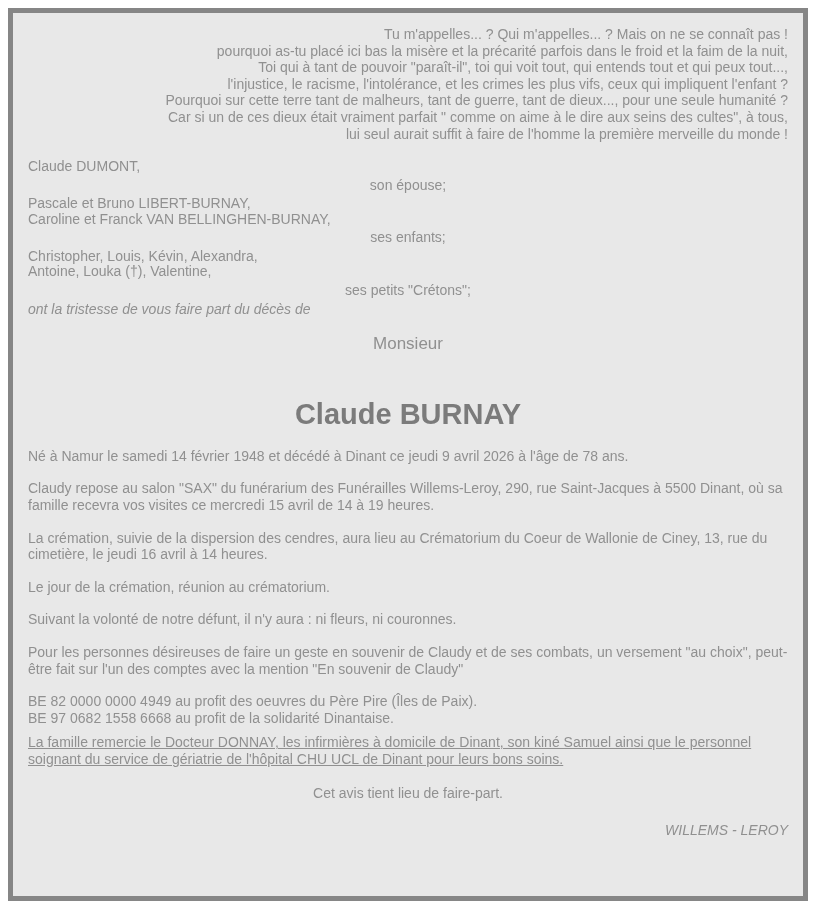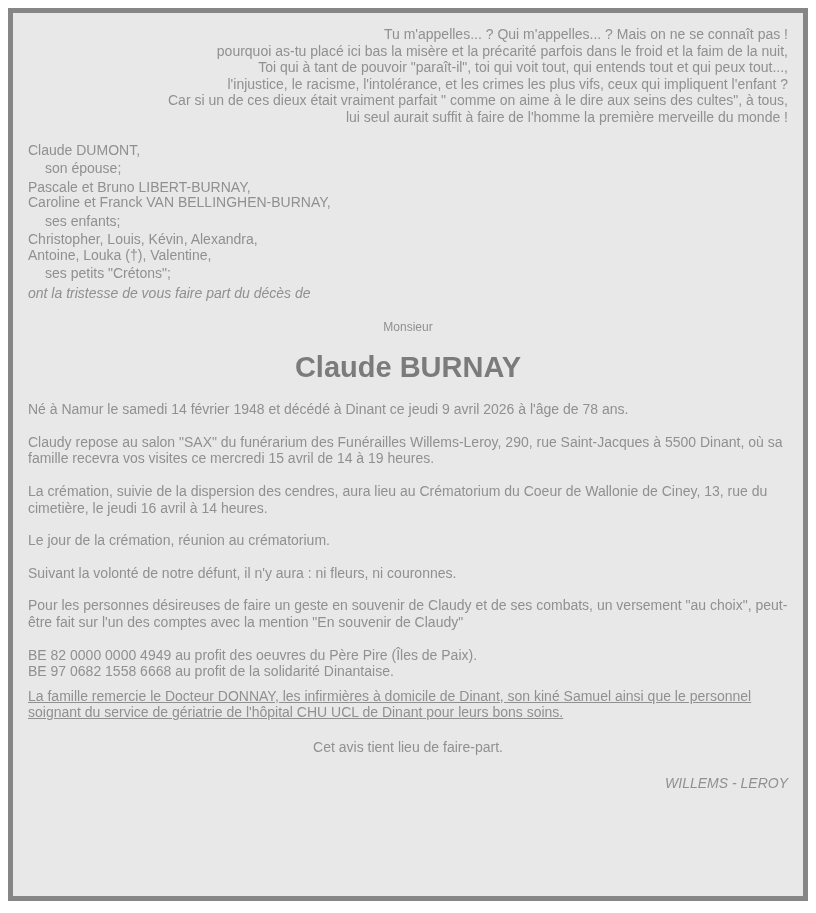--- a/index.html
+++ b/index.html
@@ -23,32 +23,32 @@
     overflow: hidden;
     color: var(--text, #909090);
     font-size: 14px;
     line-height: 16.6px;
   }
   .poem { text-align: right; }
   .poem-line { white-space: nowrap; }
 
   .family { margin-top: 17px; line-height: 15.5px; }
   .name-group { white-space: pre-line; text-align: left; margin: 0; }
-  .relation-label { text-align: left; margin: 3px 17px; }
+  .relation-label { text-align: center; margin: 3px 17px; }
 
   p { margin: 0; }
   .announce { margin-top: 3px; text-align: left; font-style: italic; }
   .civility {
     margin-top: 16px;
     text-align: center;
-    font-size: 12px;
+    font-size: 17px;
     line-height: 20px;
   }
   .deceased {
-    margin: 14px 0 0 0;
+    margin: 44px 0 0 0;
     text-align: center;
     font-size: 29px;
     line-height: 33px;
     font-weight: 700;
     color: var(--heading, #7b7b7b);
   }
   .spouse { margin-top: 22px; text-align: center; }
 
   .body-para { margin-top: 16px; text-align: left; white-space: pre-line; }
   #paras .body-para:first-child { margin-top: 17px; }
@@ -59,20 +59,21 @@
 </style>
 </head>
 <body>
 
 <div class="sheet">
   <div class="poem" id="poem">
       <div class="poem-line">Tu m'appelles... ? Qui m'appelles... ? Mais on ne se connaît pas !</div>
       <div class="poem-line">pourquoi as-tu placé ici bas la misère et la précarité parfois dans le froid et la faim de la nuit,</div>
       <div class="poem-line">Toi qui à tant de pouvoir "paraît-il", toi qui voit tout, qui entends tout et qui peux tout...,</div>
       <div class="poem-line">l'injustice, le racisme, l'intolérance, et les crimes les plus vifs, ceux qui impliquent l'enfant ?</div>
+      <div class="poem-line">Pourquoi sur cette terre tant de malheurs, tant de guerre, tant de dieux..., pour une seule humanité ?</div>
       <div class="poem-line">Car si un de ces dieux était vraiment parfait " comme on aime à le dire aux seins des cultes", à tous,</div>
       <div class="poem-line">lui seul aurait suffit à faire de l'homme la première merveille du monde !</div>
     </div>
   <div class="family" id="family">
       <div class="name-group">Claude DUMONT,</div>
       <div class="relation-label">son épouse;</div>
       <div class="name-group">Pascale et Bruno LIBERT-BURNAY,
 Caroline et Franck VAN BELLINGHEN-BURNAY,</div>
       <div class="relation-label">ses enfants;</div>
       <div class="name-group">Christopher, Louis, Kévin, Alexandra,

